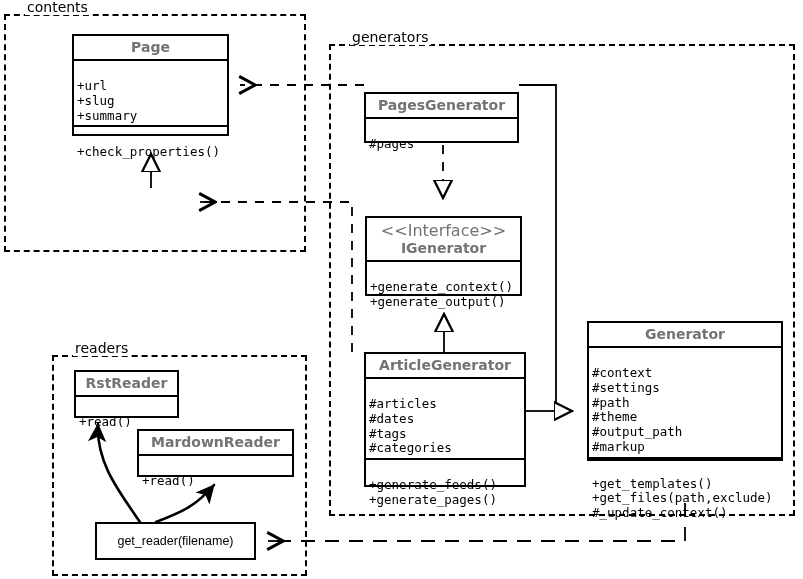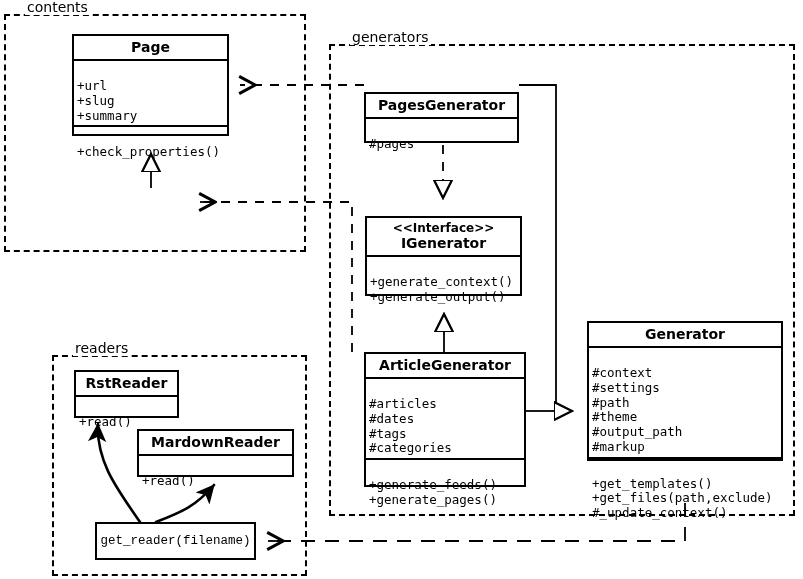--- a/index.html
+++ b/index.html
@@ -36,28 +36,28 @@
     border: 2px solid #000000;
     background: #ffffff;
     z-index: 5;
   }
   .uml-name {
     box-sizing: border-box;
     text-align: center;
     font-weight: bold;
     font-size: 14px;
     font-family: "DejaVu Sans", sans-serif;
-    color: #000000;
+    color: #737373;
     padding: 3px 6px 4px 6px;
     line-height: 1.15;
   }
   .uml-stereotype {
     display: block;
-    font-weight: bold;
-    font-size: 12px;
+    font-weight: normal;
+    font-size: 16px;
     font-family: "DejaVu Sans", sans-serif;
     line-height: 1.2;
   }
   .uml-sep {
     border-top: 2px solid #000000;
   }
   .uml-compartment {
     box-sizing: border-box;
     padding: 18px 2px 2px 3px;
   }
@@ -72,21 +72,21 @@
     position: absolute;
     box-sizing: border-box;
     border: 2px solid #000000;
     background: #ffffff;
     display: flex;
     align-items: center;
     justify-content: center;
     z-index: 5;
   }
   .plain-box-label {
-    font-family: Liberation Mono, monospace;
+    font-family: Liberation Sans, sans-serif;
     font-size: 12.5px;
     color: #000000;
   }
 
   
   .pkg {
     position: absolute;
     box-sizing: border-box;
     z-index: 1;
     background: transparent;

